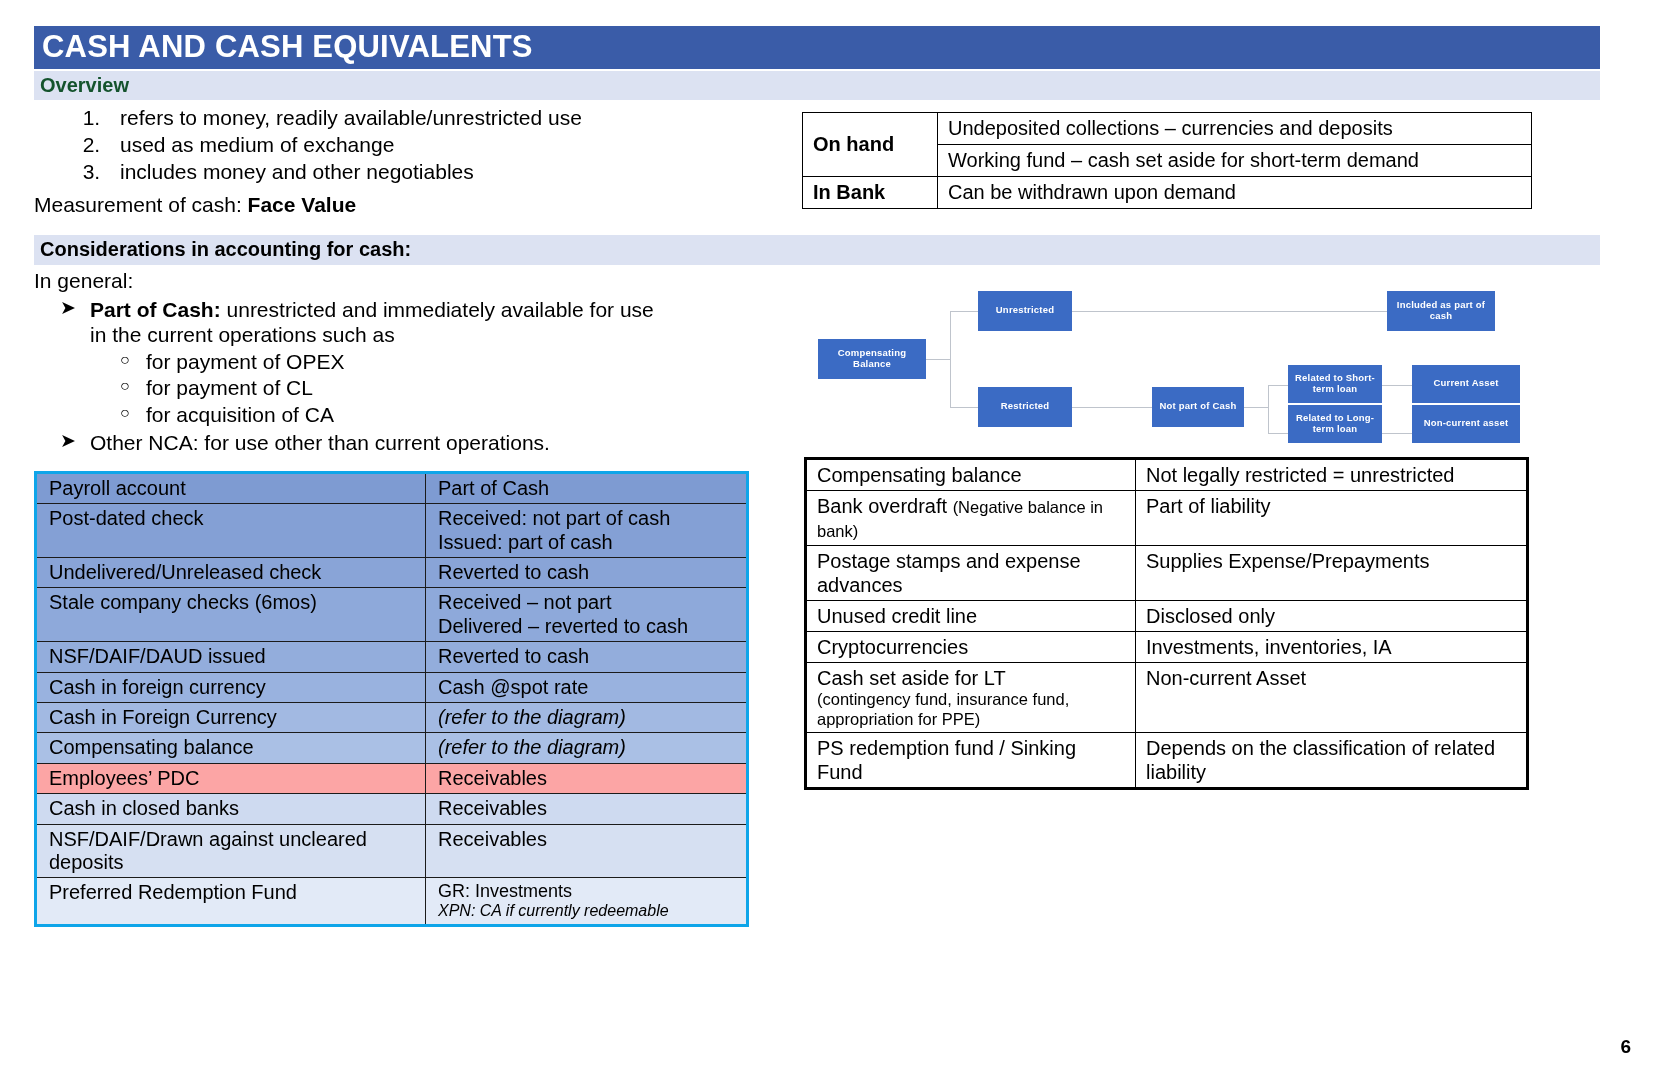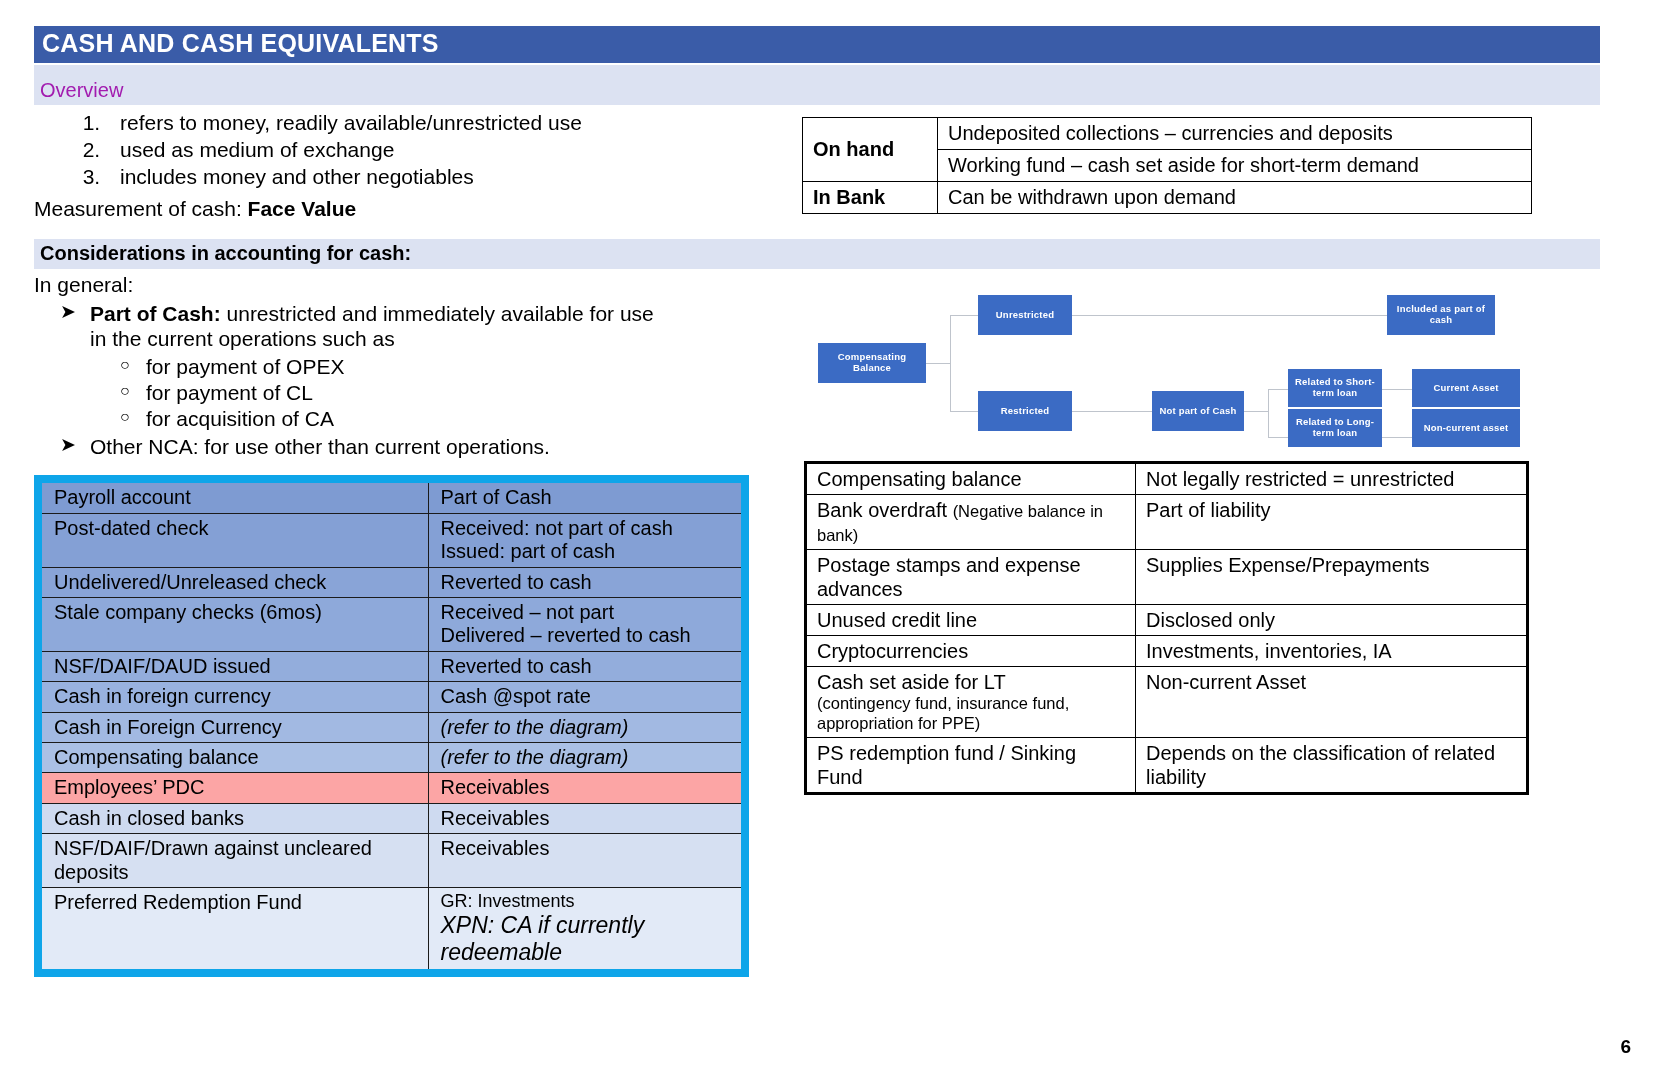--- a/index.html
+++ b/index.html
@@ -11,33 +11,33 @@
     color: #000000;
     position: relative;
     overflow: hidden;
   }
   .page { position: relative; width:1669px; height:1080px; padding: 26px 34px 0 34px; }
 
   
   .title-bar {
     background: #3A5CA8;
     color: #ffffff;
-    font-size: 25px;
+    font-size: 31px;
     font-weight: bold;
     letter-spacing: .2px;
     padding: 4px 0 6px 8px;
     width: 1566px;
     line-height: 1.08;
   }
   .subbar {
     background: #DCE2F2;
-    color: #a21caf;
-    font-size: 20px;
-    font-weight: normal;
-    padding: 14px 0 3px 6px;
+    color: #14532d;
+    font-size: 20px;
+    font-weight: bold;
+    padding: 3px 0 3px 6px;
     width: 1566px;
     margin-top: 2px;
   }
 
   
   .cols { display:flex; width: 1566px; }
   .col-left { width: 760px; flex: 0 0 760px; }
   .col-right { flex:1; position: relative; }
 
   ol.overview {
@@ -82,31 +82,31 @@
   .b1 .cont { display:block; padding-left: 0px; }
   .b2 { padding-left: 112px; position: relative; margin-bottom: 1px; }
   .b2 .circ { position:absolute; left: 86px; top: 1px; font-size: 16px; }
 
   
   .class-table {
     border-collapse: collapse;
     margin-top: 14px;
     width: 715px;
     font-size: 20px;
-    border: 8px solid #0ea5e9;
+    border: 3px solid #0ea5e9;
   }
   .class-table td {
     border: 1px solid #1b1b1b;
     padding: 3px 12px;
     vertical-align: top;
     line-height: 1.17;
   }
   .class-table td.c1 { width: 390px; }
   .class-table td i { font-style: italic; }
-  .small-it { font-size: 23px; font-style: italic; }
+  .small-it { font-size: 16px; font-style: italic; }
   .small-n  { font-size: 18px; }
 
   
   .right-table {
     border-collapse: collapse;
     width: 725px;
     font-size: 20px;
     border: 3px solid #000;
     margin-top: 0;
   }

